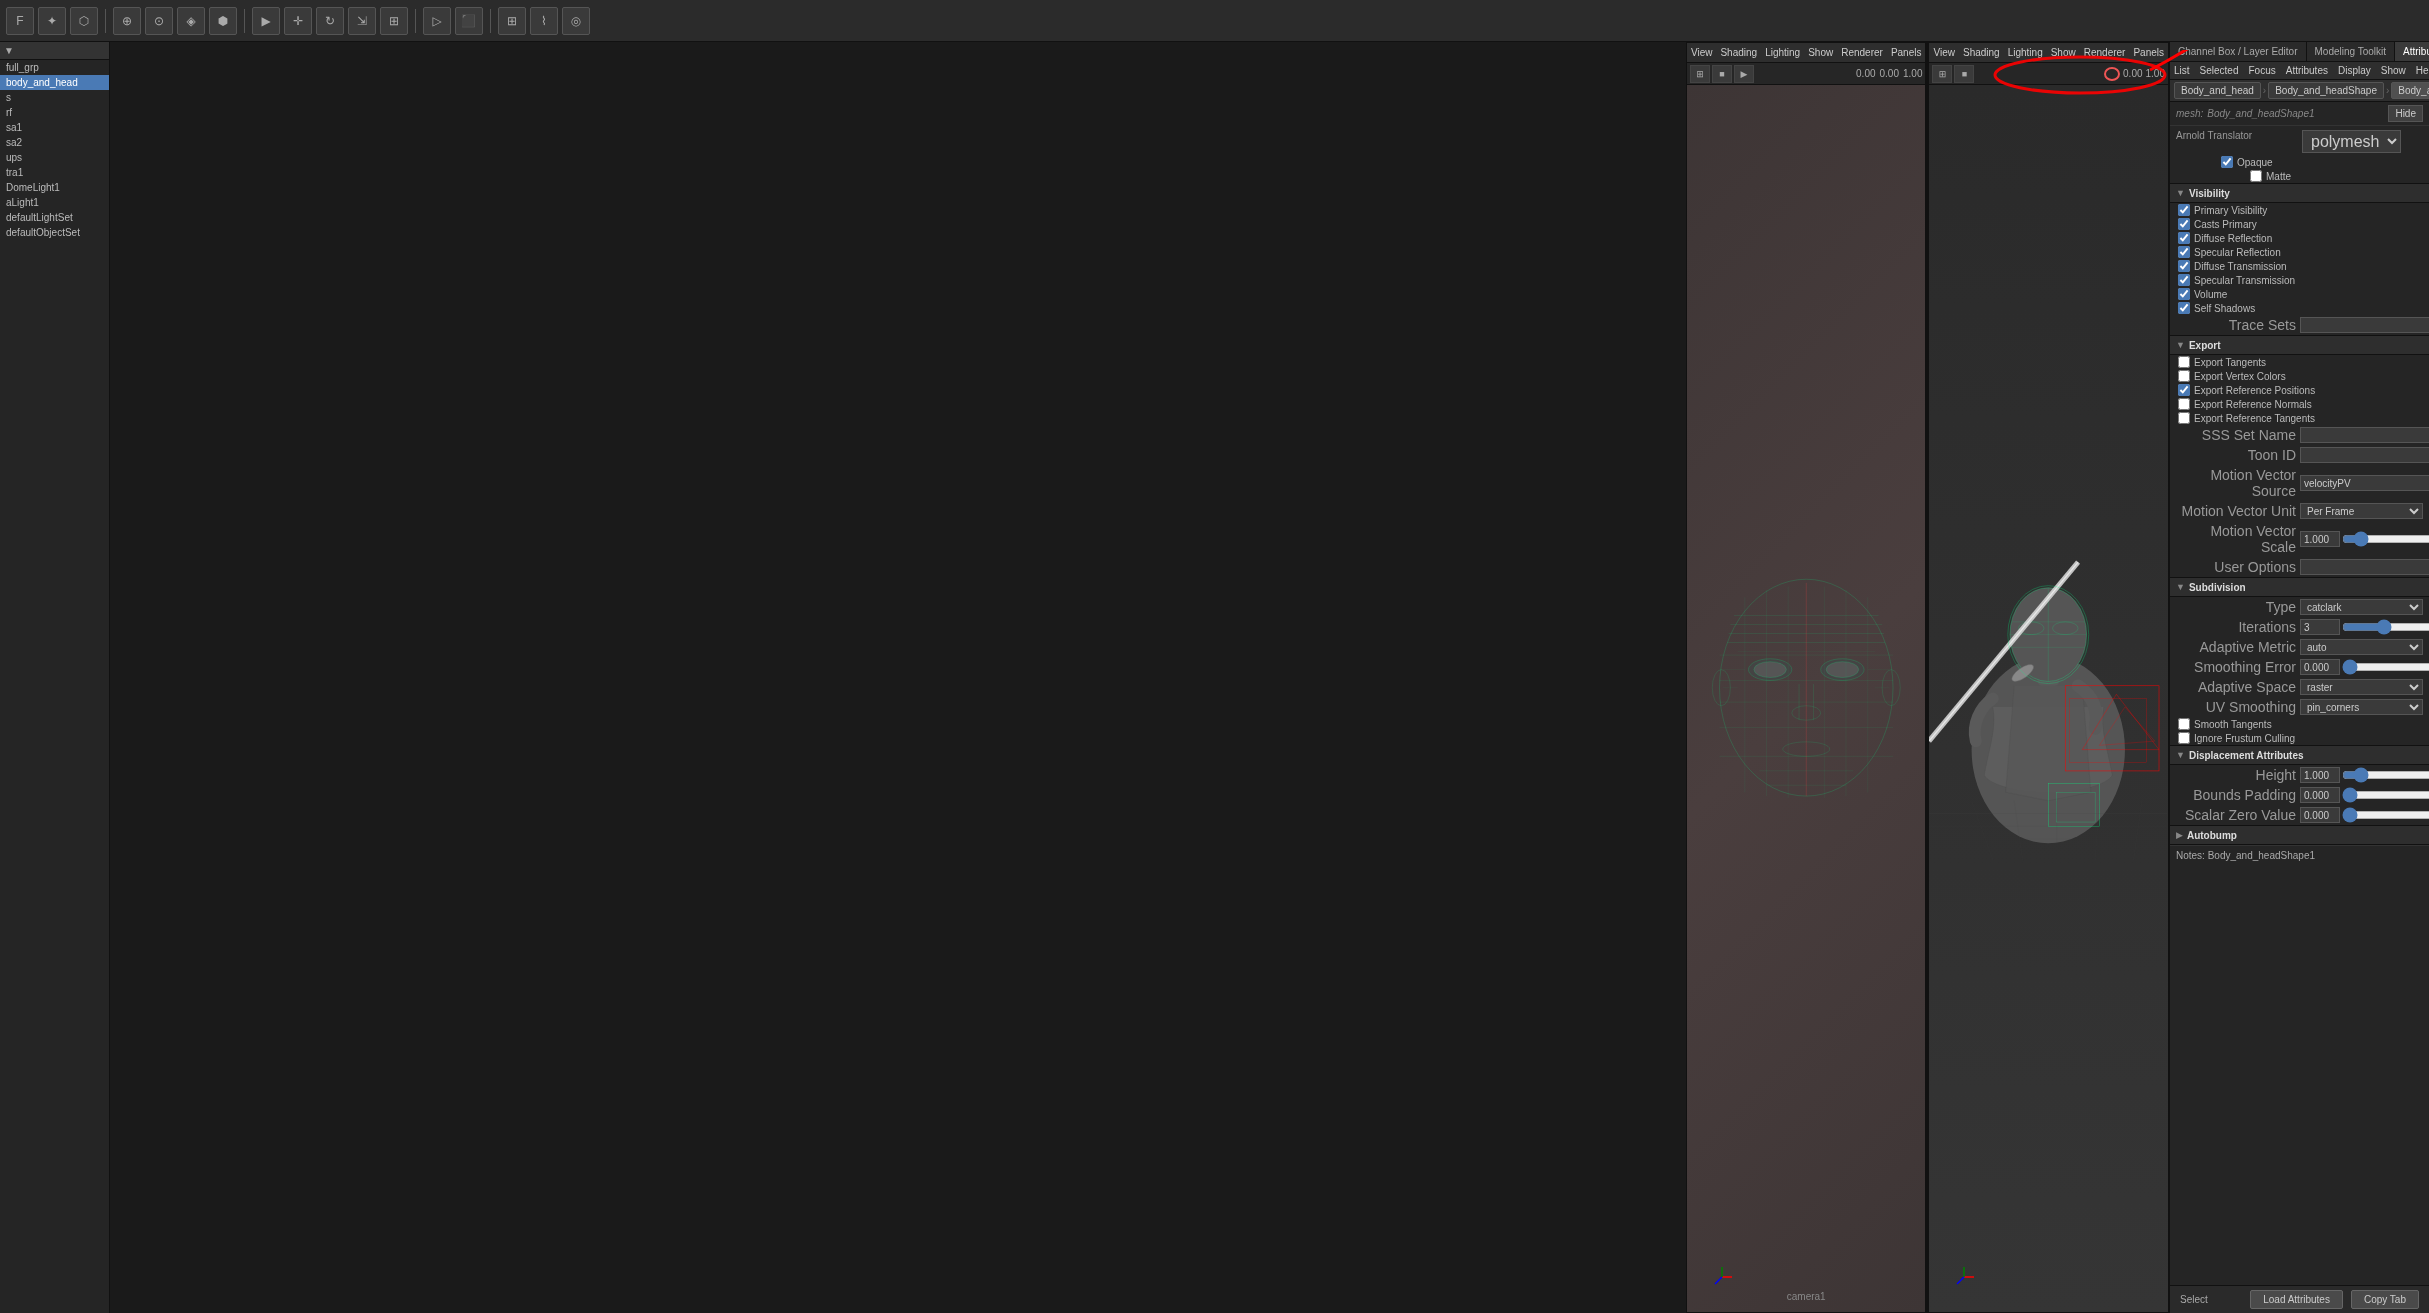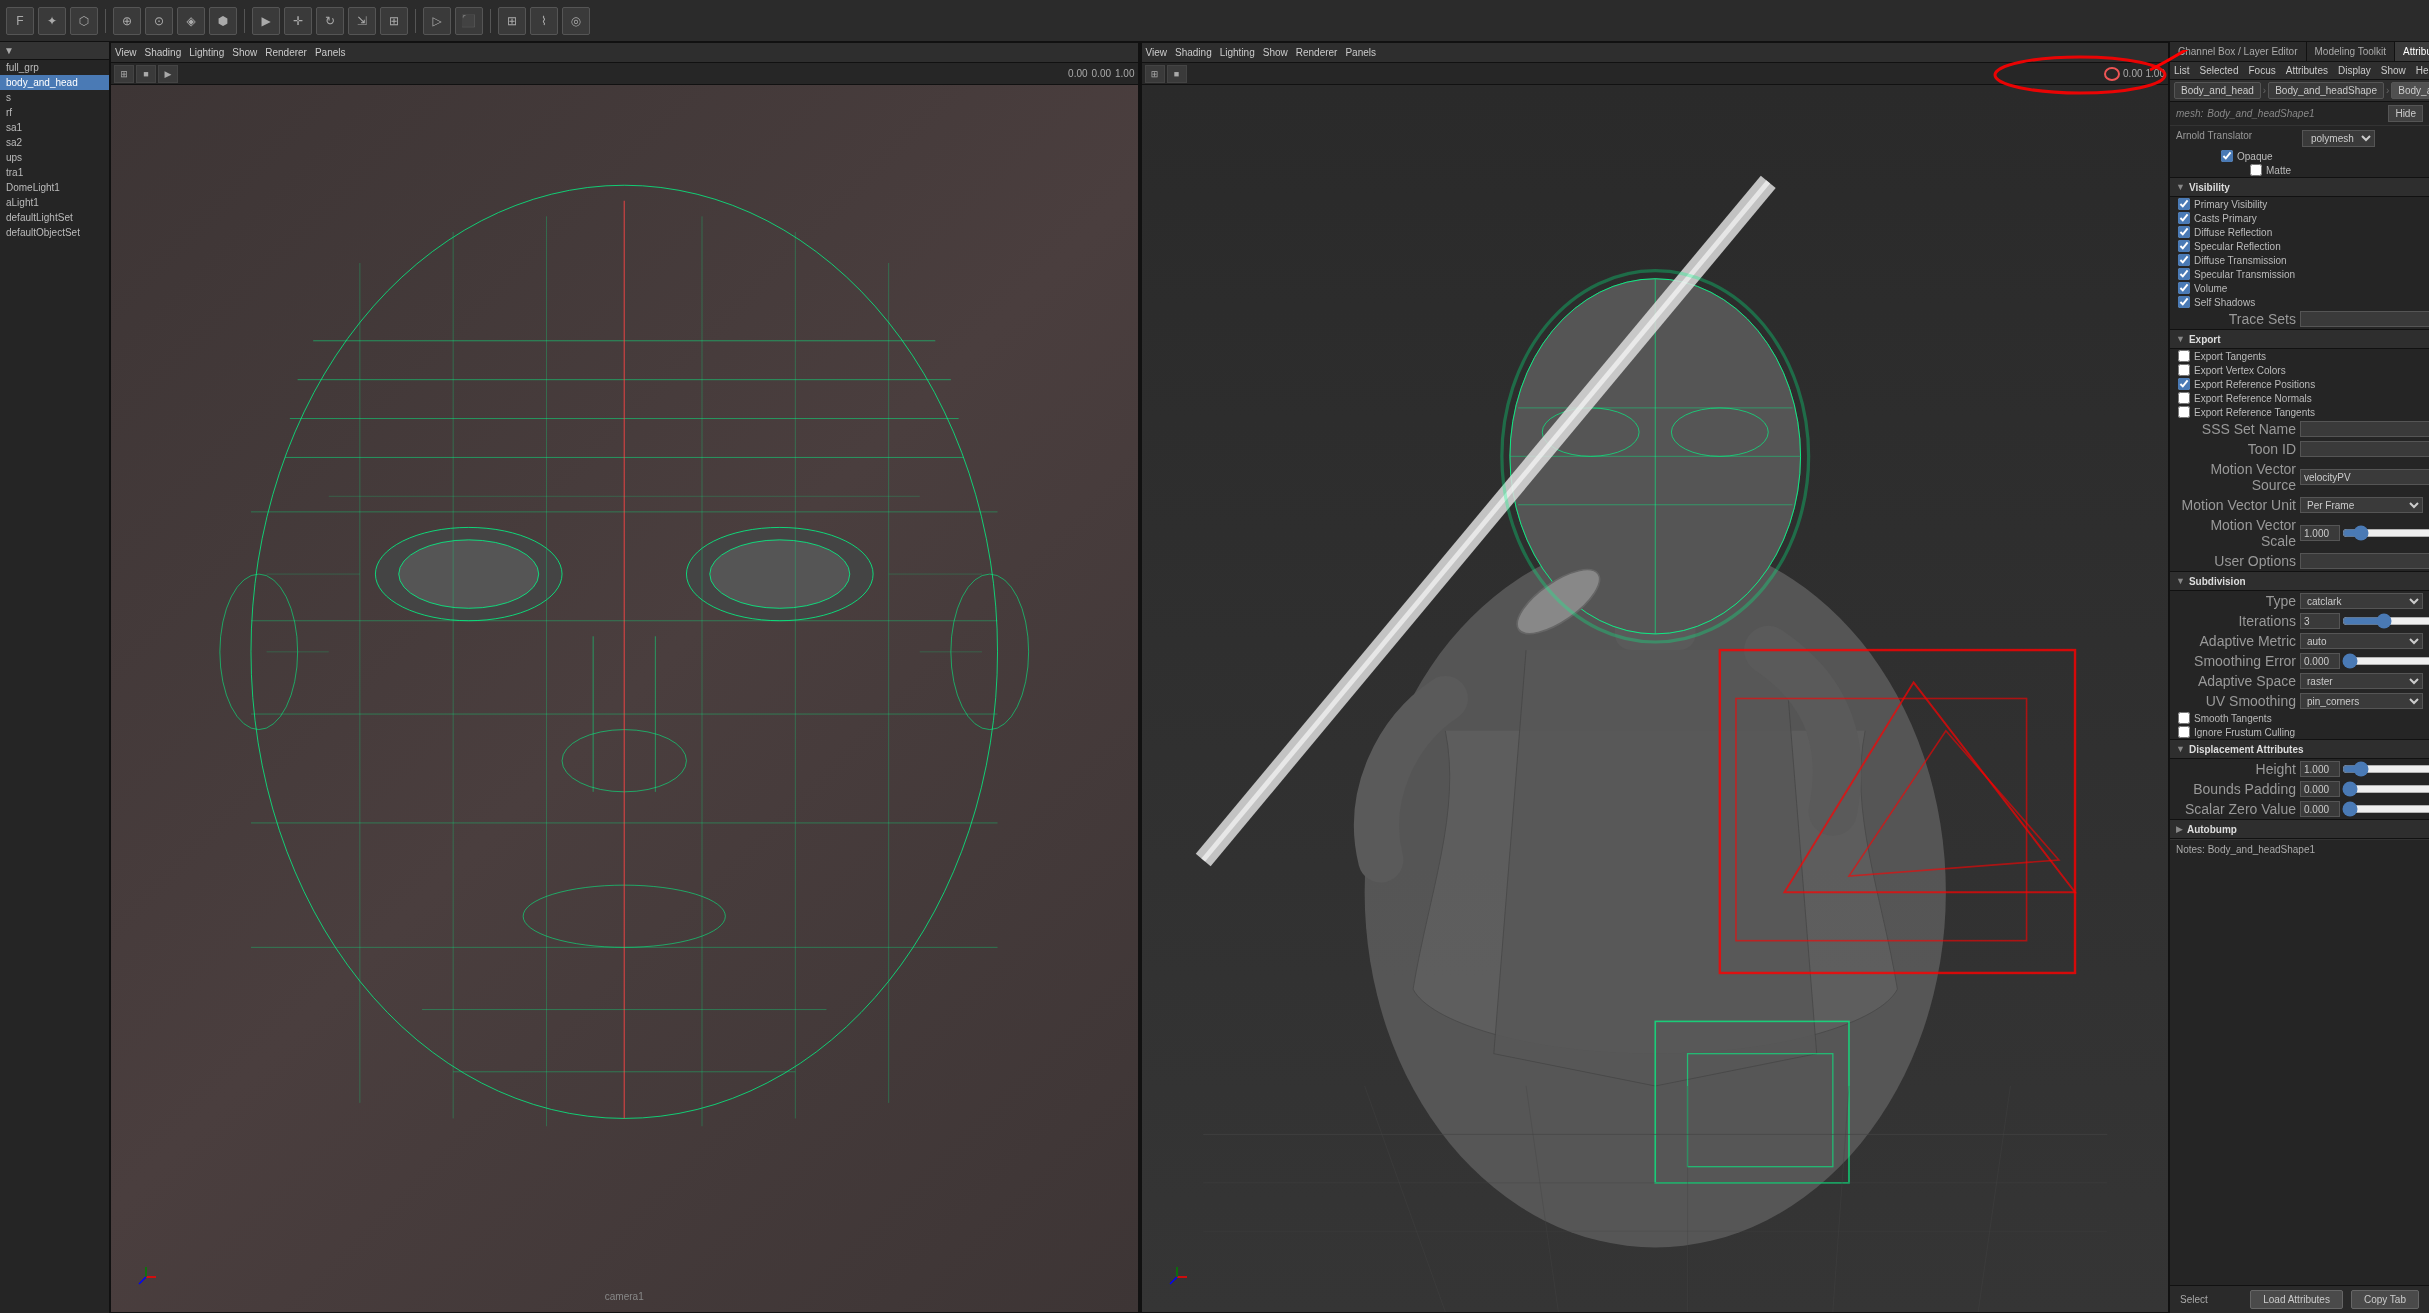--- a/index.html
+++ b/index.html
@@ -82,20 +82,21 @@
     .sidebar-item.active {
       background: #4a7ab5;
       color: white;
     }
 
     
     .viewports {
       flex: 1;
       display: flex;
       flex-direction: column;
+      align-items: flex-end;
     }
 
     
     .viewport-row {
       flex: 1;
       display: flex;
     }
 
     .viewport {
       flex: 1;
@@ -300,21 +301,21 @@
       gap: 16px;
     }
     .attr-label {
       color: #999;
       min-width: 110px;
     }
     .dropdown-btn {
       background: #3a3a3a;
       border: 1px solid #555;
       color: #ccc;
-      font-size: 10px;
+      font-size: 16px;
       padding: 1px 4px;
       cursor: pointer;
       min-width: 70px;
       text-align: left;
     }
 
     
     .checkbox-row {
       display: flex;
       align-items: center;

